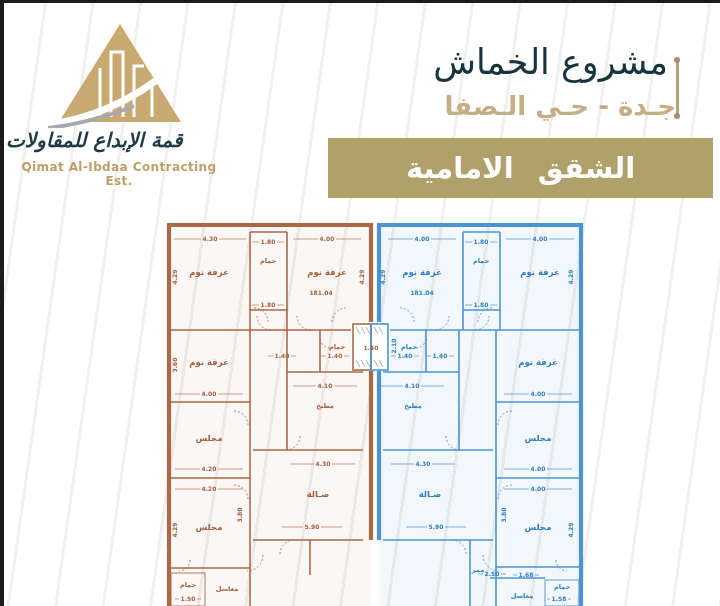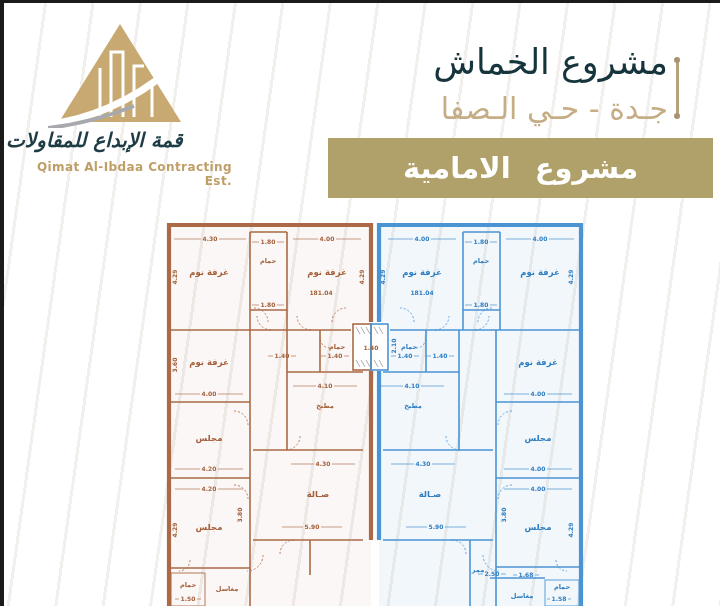--- a/index.html
+++ b/index.html
@@ -12,32 +12,32 @@
   .edge-top{position:absolute;left:0;top:0;width:720px;height:3px;background:#1b1b1b;}
   .edge-left{position:absolute;left:0;top:0;width:4px;height:606px;background:#1b1b1b;}
 
   
   .logo-mark{position:absolute;left:48px;top:22px;width:140px;height:106px;}
   .brand-ar{
     position:absolute;left:6px;top:128px;width:226px;text-align:left;
     font-size:20px;font-weight:bold;color:#1d3c45;direction:rtl;font-style:italic;
   }
   .brand-en{
-    position:absolute;left:6px;top:160px;width:226px;text-align:right;
+    position:absolute;left:6px;top:160px;width:226px;text-align:center;
     font-size:12px;font-weight:bold;color:#bf9f67;letter-spacing:.4px;
   }
 
   
   .project-title{
     position:absolute;right:52px;top:42px;margin:0;
     font-size:35px;font-weight:normal;color:#16343c;direction:rtl;white-space:nowrap;
   }
   .project-loc{
-    position:absolute;right:52px;top:91px;
-    font-size:30px;font-weight:normal;color:#c5ae85;direction:rtl;white-space:nowrap;
+    position:absolute;right:44px;top:91px;
+    font-size:26px;font-weight:bold;color:#c5ae85;direction:rtl;white-space:nowrap;
   }
   .deco-line{position:absolute;left:676px;top:62px;width:2.5px;height:52px;background:#b executed9a27b;background:#b9a27b;}
   .deco-dot{position:absolute;width:6px;height:6px;border-radius:50%;background:#a99272;}
   .deco-dot.t{left:674px;top:57px;}
   .deco-dot.b{left:674px;top:113px;}
 
   
   .banner{
     position:absolute;left:328px;top:138px;width:385px;height:60px;
     background:#b0a069;display:flex;align-items:center;justify-content:center;
@@ -86,21 +86,21 @@
   <div class="brand-ar">قمة الإبداع للمقاولات</div>
   <div class="brand-en">Qimat Al-Ibdaa Contracting Est.</div>
 
   <h1 class="project-title">مشروع الخماش</h1>
   <div class="project-loc">جـدة - حـي الـصفا</div>
   <div class="deco-line"></div>
   <div class="deco-dot t"></div>
   <div class="deco-dot b"></div>
 
   <div class="banner">
-    <span>مشروع الامامية</span>
+    <span>الشقق الامامية</span>
   </div>
 
   <svg class="plan" viewBox="0 0 430 391">
 
     <rect class="tint-o" x="9" y="10" width="202" height="381"></rect>
     <rect class="tint-b" x="219" y="10" width="202" height="381"></rect>
 
     <g>
       <path class="wo w4" d="M9 391 V10 H211 V325"></path>
       <path class="wo w2" d="M90 17 H127 M9 115 H211 M90 95 H127 M90 17 V115 M127 17 V115 M90 115 V391 M9 187 H90 M9 263 H90 M9 353 H90 M127 157 H203 M160 115 V157 M127 115 V235 M93 235 H203 M93 325 H203 M150 325 V360"></path>

